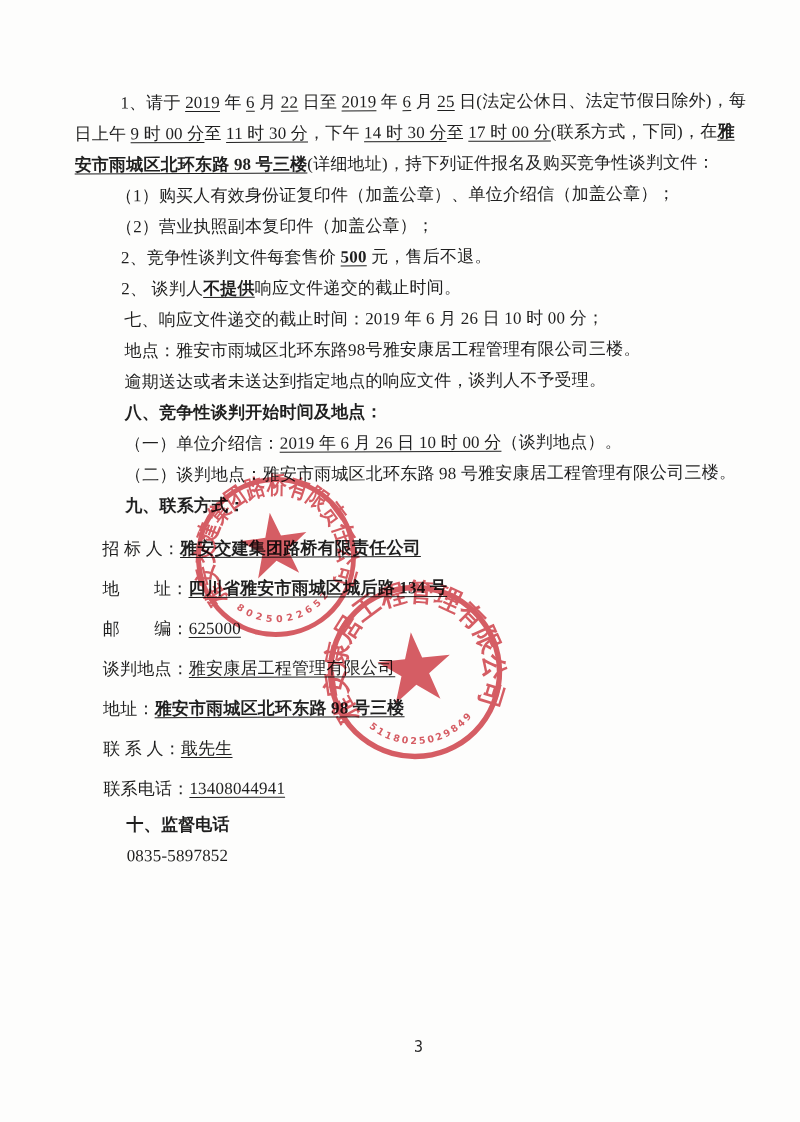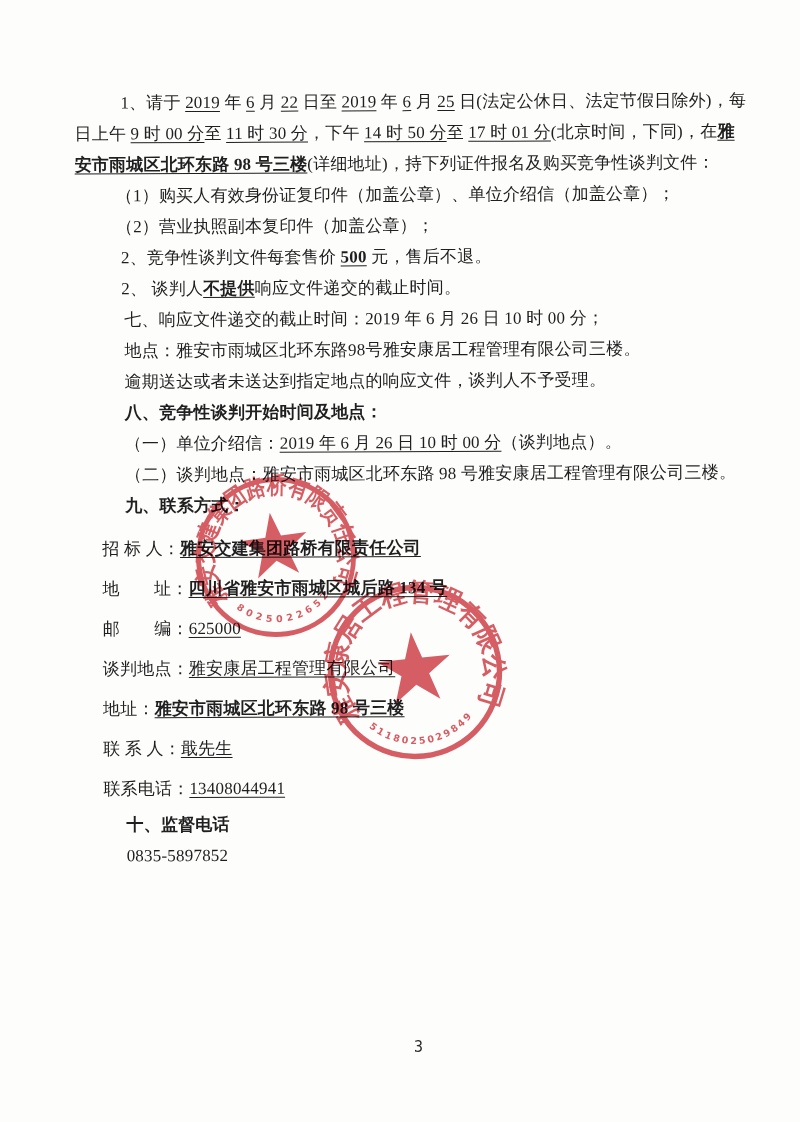--- a/index.html
+++ b/index.html
@@ -47,21 +47,21 @@
     font-family:"DejaVu Sans Mono","Liberation Mono",monospace;
     color:#2a2a2a;
   }
 </style>
 </head>
 <body>
 
 <div class="page">
   <div class="doc-body" id="doc-body">
       <p class="line para-indent"><span>1、请于 </span><span class="u">2019</span><span> 年 </span><span class="u">6</span><span> 月 </span><span class="u">22</span><span> 日至 </span><span class="u">2019</span><span> 年 </span><span class="u">6</span><span> 月 </span><span class="u">25</span><span> 日(法定公休日、法定节假日除外)，每</span></p>
-      <p class="line para"><span>日上午 </span><span class="u">9 时 00 分</span><span>至 </span><span class="u">11 时 30 分</span><span>，下午 </span><span class="u">14 时 50 分</span><span>至 </span><span class="u">17 时 01 分</span><span>(北京时间，下同)，在</span><span class="u b">雅</span></p>
+      <p class="line para"><span>日上午 </span><span class="u">9 时 00 分</span><span>至 </span><span class="u">11 时 30 分</span><span>，下午 </span><span class="u">14 时 30 分</span><span>至 </span><span class="u">17 时 00 分</span><span>(联系方式，下同)，在</span><span class="u b">雅</span></p>
       <p class="line para"><span class="u b">安市雨城区北环东路 98 号三楼</span><span>(详细地址)，持下列证件报名及购买竞争性谈判文件：</span></p>
       <p class="line item"><span>（1）购买人有效身份证复印件（加盖公章）、单位介绍信（加盖公章）；</span></p>
       <p class="line item"><span>（2）营业执照副本复印件（加盖公章）；</span></p>
       <p class="line item2"><span>2、竞争性谈判文件每套售价 </span><span class="u b">500</span><span> 元，售后不退。</span></p>
       <p class="line item2"><span>2、 谈判人</span><span class="u b">不提供</span><span>响应文件递交的截止时间。</span></p>
       <p class="line sec"><span>七、响应文件递交的截止时间：2019 年 6 月 26 日 10 时 00 分；</span></p>
       <p class="line sec"><span>地点：雅安市雨城区北环东路98号雅安康居工程管理有限公司三楼。</span></p>
       <p class="line sec"><span>逾期送达或者未送达到指定地点的响应文件，谈判人不予受理。</span></p>
       <p class="line sec"><span class="b">八、竞争性谈判开始时间及地点：</span></p>
       <p class="line sec"><span>（一）单位介绍信：</span><span class="u">2019 年 6 月 26 日 10 时 00 分</span><span>（谈判地点）。</span></p>

